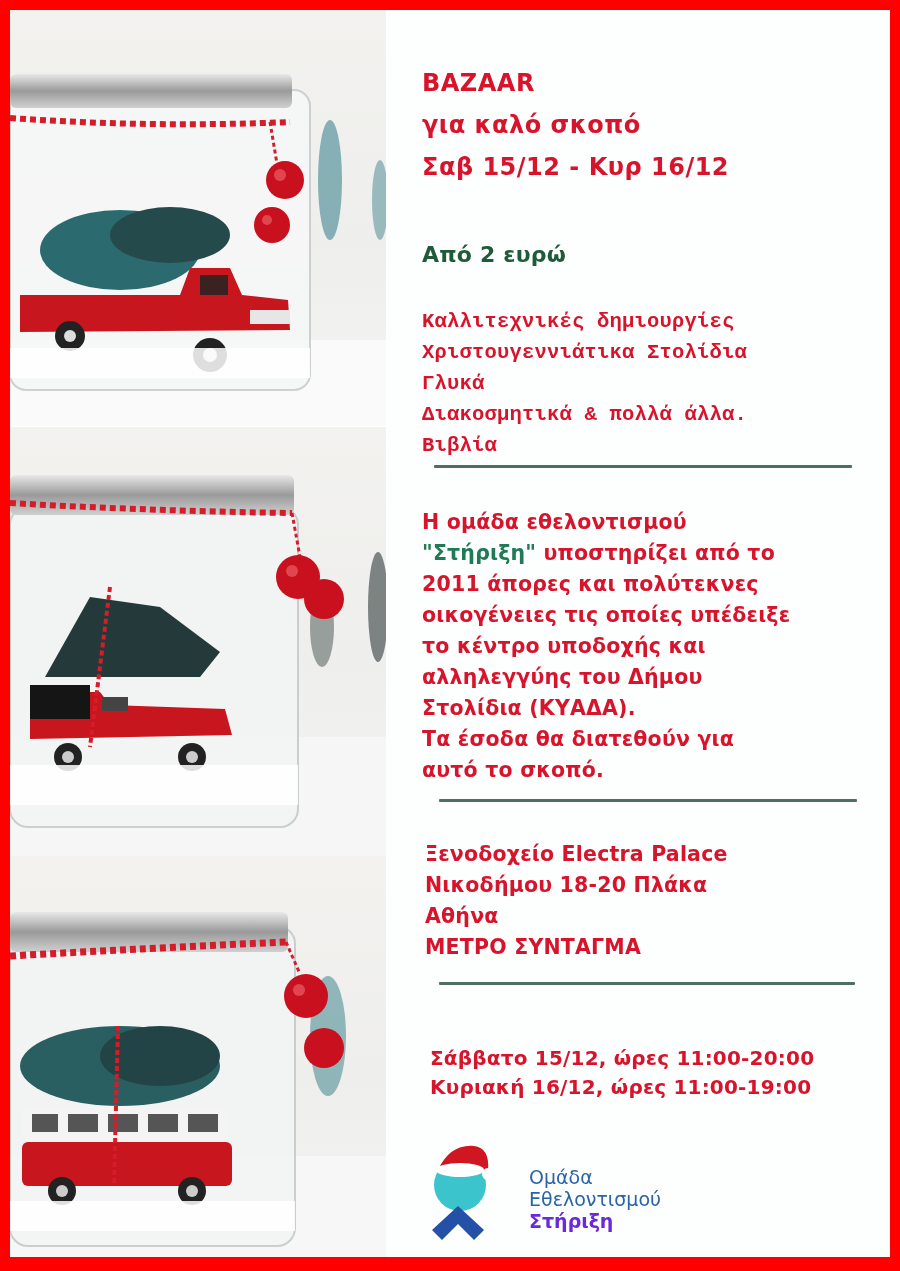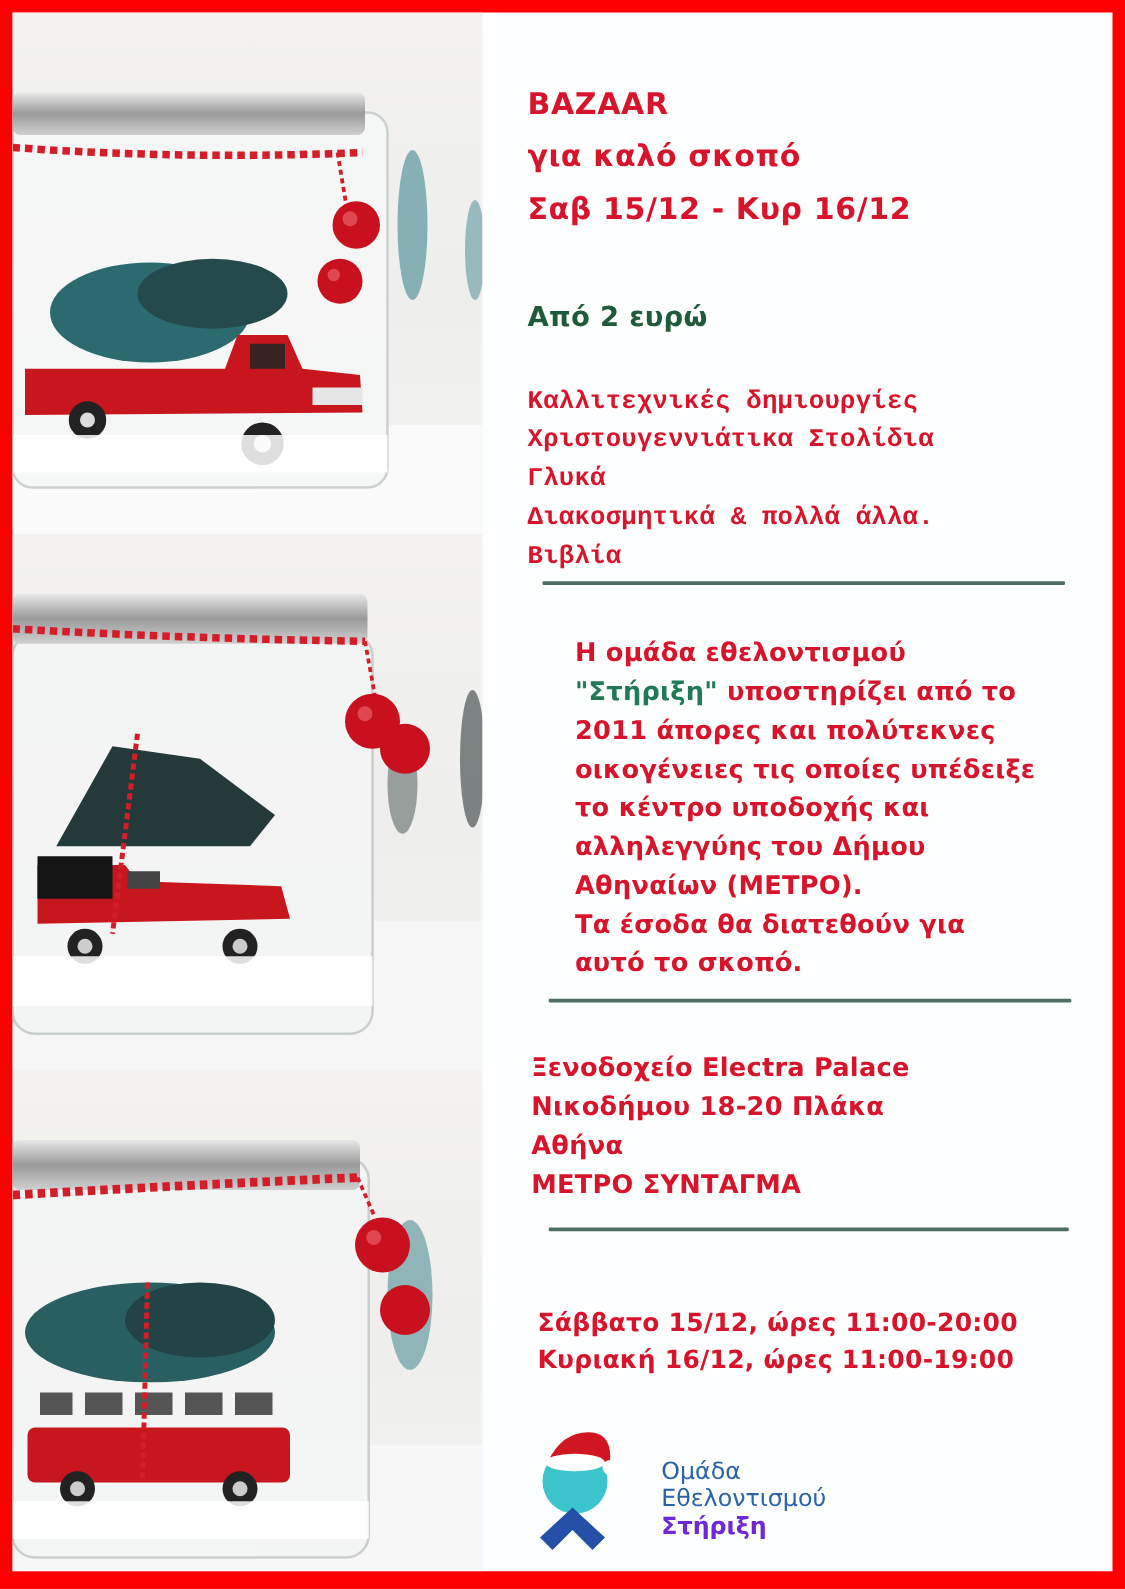--- a/index.html
+++ b/index.html
@@ -20,21 +20,21 @@
 
     .text-col { position: absolute; left: 412px; top: 0; width: 460px; }
     .txt {
       position: absolute; left: 0; font-family: "DejaVu Sans", sans-serif;
       font-weight: bold; color: #d8142c; white-space: nowrap; letter-spacing: 0.2px;
     }
     .title { font-size: 24px; line-height: 42px; top: 52px; letter-spacing: 0.5px; }
     .price { font-size: 22px; top: 232px; color: #1f5a3a; }
     .body { font-size: 20.5px; line-height: 31px; }
     .items { top: 296px; font-family: Liberation Mono, monospace; }
-    .about { top: 497px; margin-left: 38px; }
+    .about { top: 497px; }
     .venue { top: 829px; left: 3px; }
     .hours { top: 1034px; left: 8px; font-size: 20px; line-height: 29px; }
     .green { color: #1f7a55; }
     .rule { position: absolute; height: 3px; background: #4e6e62; border-radius: 1px; }
     .rule.r1 { left: 12px; top: 455px; width: 418px; }
     .rule.r2 { left: 17px; top: 789px; width: 418px; }
     .rule.r3 { left: 17px; top: 972px; width: 416px; }
 
     .logo { position: absolute; left: 420px; top: 1130px; width: 260px; height: 110px; }
     .logo svg { position: absolute; left: 0; top: 0; }
@@ -172,21 +172,21 @@
     </div>
     <div class="rule r1"></div>
 
     <div class="txt body about">
       <div>Η ομάδα εθελοντισμού</div>
       <div><span class="green">"Στήριξη"</span><span> υποστηρίζει από το</span></div>
       <div>2011 άπορες και πολύτεκνες</div>
       <div>οικογένειες τις οποίες υπέδειξε</div>
       <div>το κέντρο υποδοχής και</div>
       <div>αλληλεγγύης του Δήμου</div>
-      <div>Αθηναίων (ΜΕΤΡΟ).</div>
+      <div>Στολίδια (ΚΥΑΔΑ).</div>
       <div>Τα έσοδα θα διατεθούν για</div>
       <div>αυτό το σκοπό.</div>
     </div>
     <div class="rule r2"></div>
 
     <div class="txt body venue">
       <div>Ξενοδοχείο Electra Palace</div>
       <div>Νικοδήμου 18-20 Πλάκα</div>
       <div>Αθήνα</div>
       <div>ΜΕΤΡΟ ΣΥΝΤΑΓΜΑ</div>

